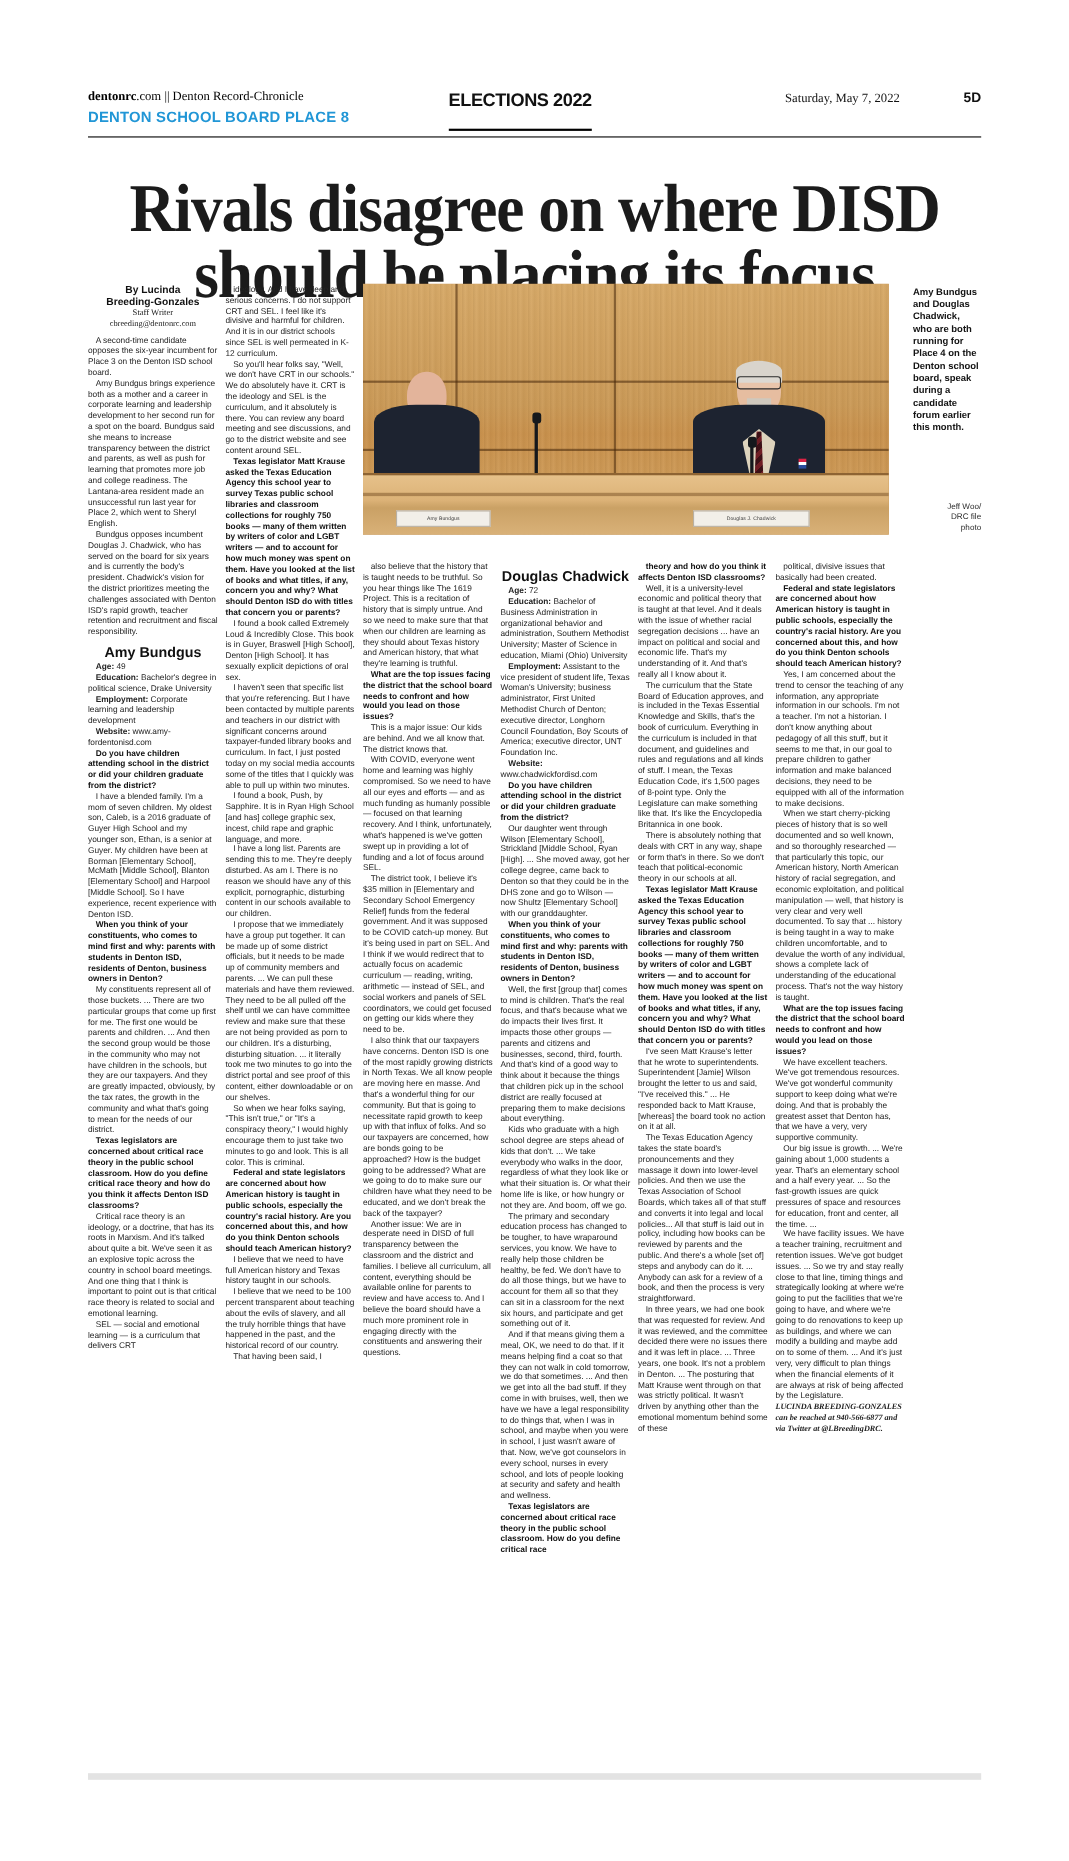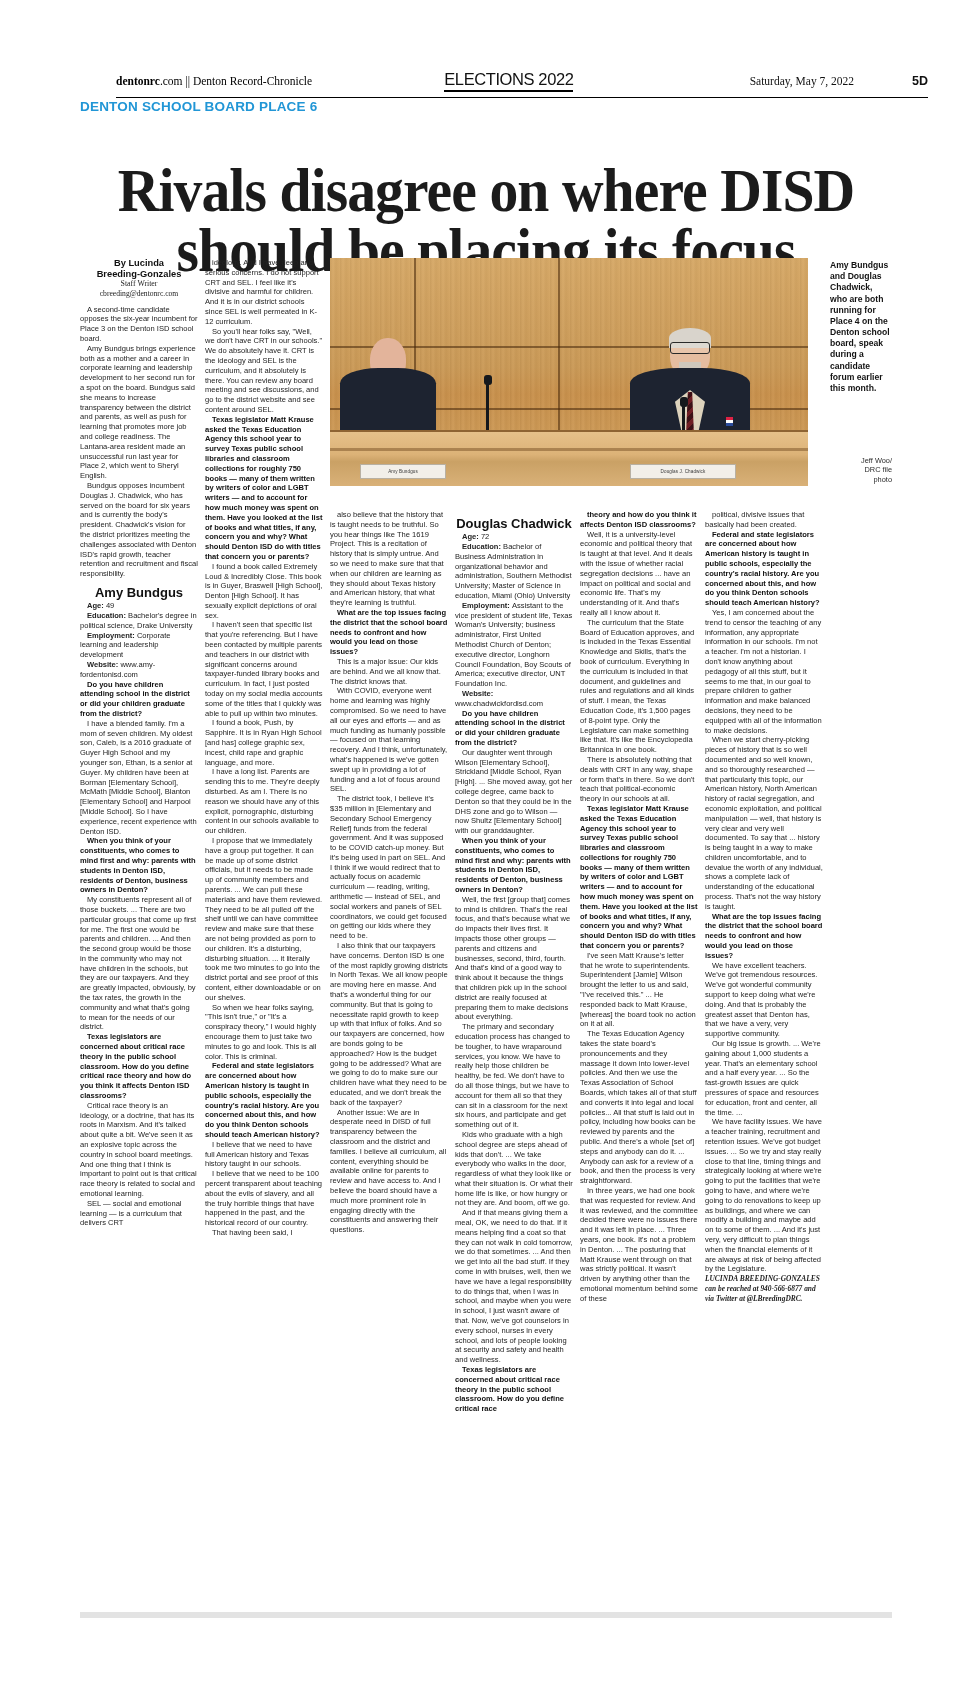--- a/index.html
+++ b/index.html
@@ -16,46 +16,45 @@
   .page {
     position: absolute;
     left: 0; top: 0;
     width: 972px; height: 1692px;
     background: #fff;
     box-sizing: border-box;
   }
   
   .masthead {
     position: absolute;
-    left: 80px; top: 70px;
+    left: 80px; top: 82px;
     width: 812px;
     display: flex;
-    align-items: center;
+    align-items: flex-start;
     justify-content: space-between;
     border-bottom: 1.3px solid #000;
     padding-bottom: 5px;
-    margin-left: 36px;
   }
   .mh-left {
     font-family: "Liberation Serif", serif;
     font-size: 11.5px;
     color: #000;
     white-space: nowrap;
   }
   .mh-left .dom {
     font-family: "Liberation Serif", serif;
     font-weight: bold;
   }
   .mh-center {
     font-family: "Liberation Sans", sans-serif;
-    font-weight: normal;
+    font-weight: bold;
     font-size: 16.5px;
     letter-spacing: -0.4px;
     border-bottom: 2.2px solid #000;
-    padding-bottom: 1px;
+    padding-bottom: 16px;
     position: relative;
     left: -22px;
   }
   .mh-right {
     display: flex;
     align-items: baseline;
     gap: 58px;
     font-family: "Liberation Serif", serif;
     font-size: 11.5px;
   }
@@ -335,21 +334,21 @@
       <span>||</span>
       <span>Denton Record-Chronicle</span>
     </div>
     <div class="mh-center">ELECTIONS 2022</div>
     <div class="mh-right">
       <span>Saturday, May 7, 2022</span>
       <span class="mh-page">5D</span>
     </div>
   </div>
 
-  <div class="kicker">DENTON SCHOOL BOARD PLACE 6</div>
+  <div class="kicker">DENTON SCHOOL BOARD PLACE 8</div>
 
   <h1 class="headline">
     <span class="hl-line">Rivals disagree on where DISD</span>
     <span class="hl-line">should be placing its focus</span>
   </h1>
 
   <div class="cols">
 
     <div class="photo-block">
       <div class="photo">
@@ -461,22 +460,22 @@
           <p><span class="lbl">Age: </span><span>72</span></p>
           <p><span class="lbl">Education: </span><span>Bachelor of Business Administration in organizational behavior and administration, Southern Methodist University; Master of Science in education, Miami (Ohio) University</span></p>
           <p><span class="lbl">Employment: </span><span>Assistant to the vice president of student life, Texas Woman's University; business administrator, First United Methodist Church of Denton; executive director, Longhorn Council Foundation, Boy Scouts of America; executive director, UNT Foundation Inc.</span></p>
           <p><span class="lbl">Website: </span><span>www.chadwickfordisd.com</span></p>
         </div>
       <div>
           <p class="q">Do you have children attending school in the district or did your children graduate from the district?</p>
           <p class="">Our daughter went through Wilson [Elementary School], Strickland [Middle School, Ryan [High]. ... She moved away, got her college degree, came back to Denton so that they could be in the DHS zone and go to Wilson — now Shultz [Elementary School] with our granddaughter.</p>
           <p class="q">When you think of your constituents, who comes to mind first and why: parents with students in Denton ISD, residents of Denton, business owners in Denton?</p>
           <p class="">Well, the first [group that] comes to mind is children. That's the real focus, and that's because what we do impacts their lives first. It impacts those other groups — parents and citizens and businesses, second, third, fourth. And that's kind of a good way to think about it because the things that children pick up in the school district are really focused at preparing them to make decisions about everything.</p>
+          <p class="">Kids who graduate with a high school degree are steps ahead of kids that don't. ... We take everybody who walks in the door, regardless of what they look like or what their situation is. Or what their home life is like, or how hungry or not they are. And boom, off we go.</p>
           <p class="">The primary and secondary education process has changed to be tougher, to have wraparound services, you know. We have to really help those children be healthy, be fed. We don't have to do all those things, but we have to account for them all so that they can sit in a classroom for the next six hours, and participate and get something out of it.</p>
-          <p class="">Kids who graduate with a high school degree are steps ahead of kids that don't. ... We take everybody who walks in the door, regardless of what they look like or what their situation is. Or what their home life is like, or how hungry or not they are. And boom, off we go.</p>
           <p class="">And if that means giving them a meal, OK, we need to do that. If it means helping find a coat so that they can not walk in cold tomorrow, we do that sometimes. ... And then we get into all the bad stuff. If they come in with bruises, well, then we have we have a legal responsibility to do things that, when I was in school, and maybe when you were in school, I just wasn't aware of that. Now, we've got counselors in every school, nurses in every school, and lots of people looking at security and safety and health and wellness.</p>
           <p class="q">Texas legislators are concerned about critical race theory in the public school classroom. How do you define critical race</p>
         </div>
     </div>
 
     <div class="col col-5 below-photo">
       <div>
           <p class="q">theory and how do you think it affects Denton ISD classrooms?</p>
           <p class="">Well, it is a university-level economic and political theory that is taught at that level. And it deals with the issue of whether racial segregation decisions ... have an impact on political and social and economic life. That's my understanding of it. And that's really all I know about it.</p>
           <p class="">The curriculum that the State Board of Education approves, and is included in the Texas Essential Knowledge and Skills, that's the book of curriculum. Everything in the curriculum is included in that document, and guidelines and rules and regulations and all kinds of stuff. I mean, the Texas Education Code, it's 1,500 pages of 8-point type. Only the Legislature can make something like that. It's like the Encyclopedia Britannica in one book.</p>

